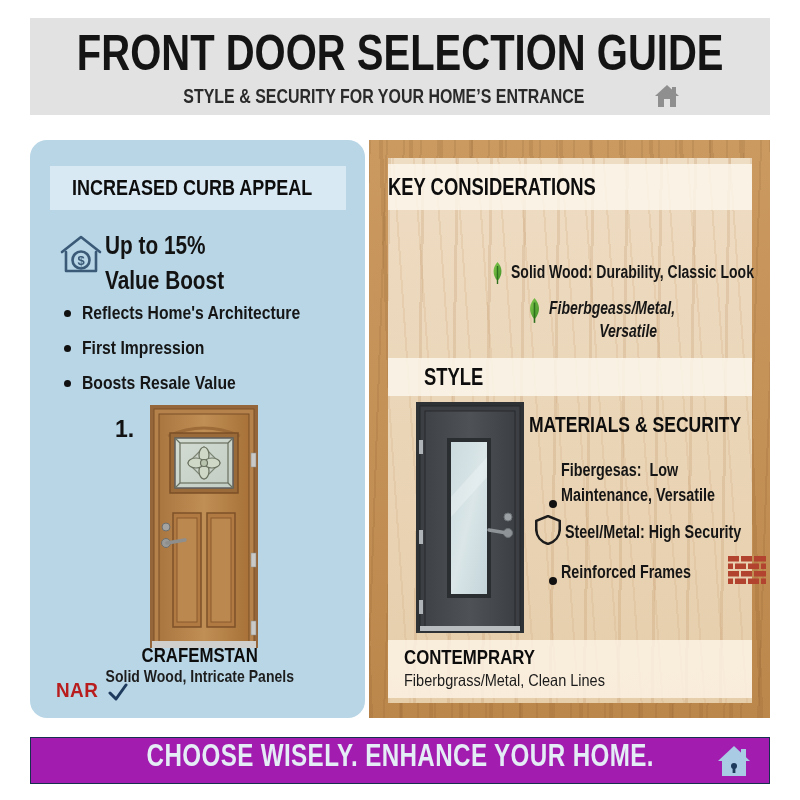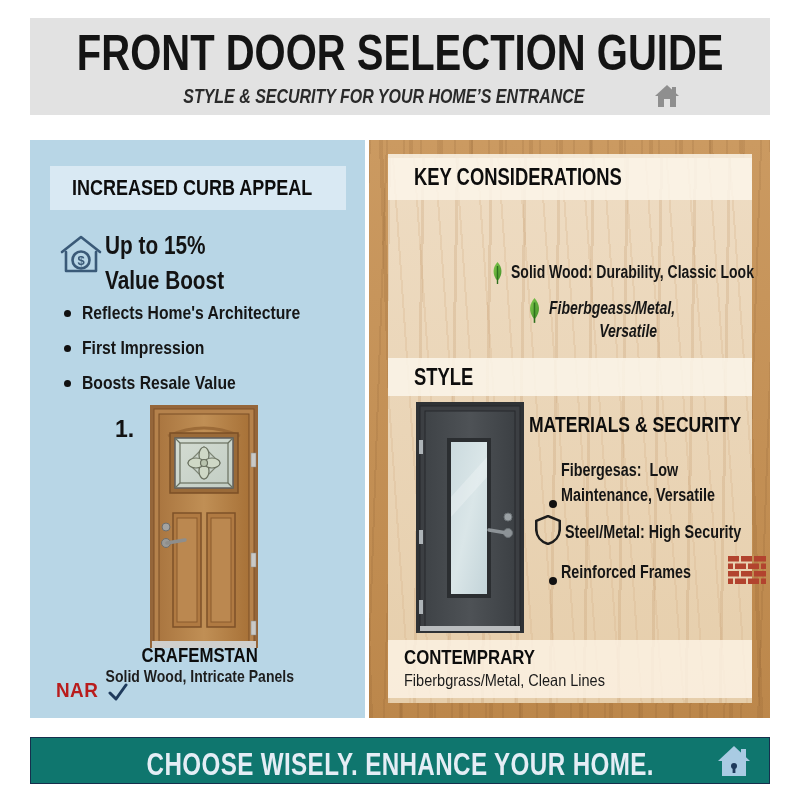--- a/index.html
+++ b/index.html
@@ -8,25 +8,25 @@
 
   
   .cond{display:inline-block;transform:scaleX(0.80);transform-origin:center;white-space:nowrap;}
   .condL{display:inline-block;transform:scaleX(0.80);transform-origin:left center;white-space:nowrap;}
   .condL9{display:inline-block;transform:scaleX(0.88);transform-origin:left center;white-space:nowrap;}
 
   
   .banner{position:absolute;left:30px;top:18px;width:740px;height:97px;background:#e2e2e2;
           display:flex;flex-direction:column;align-items:center;justify-content:center;}
   .title{font-size:50px;font-weight:bold;letter-spacing:0px;color:#141414;line-height:1.05;margin-top:2px;}
-  .subtitle-row{display:flex;align-items:center;justify-content:center;gap:6px;margin-top:4px;font-style:italic;}
+  .subtitle-row{display:flex;align-items:center;justify-content:center;gap:6px;margin-top:4px;}
   .subtitle{font-size:21px;font-weight:bold;color:#2a2a2a;transform:scaleX(0.76);transform-origin:center;}
 
   
-  .left-panel{position:absolute;left:30px;top:140px;width:335px;height:578px;background:#b8d6e6;}
+  .left-panel{position:absolute;left:30px;top:140px;width:335px;height:578px;background:#b8d6e6;border-radius:17px;}
   .lp-band{position:absolute;left:20px;top:26px;width:296px;height:44px;background:#d9e9f3;
            display:flex;align-items:center;gap:10px;padding-left:12px;box-sizing:border-box;}
   .lp-band-label{font-size:22.5px;font-weight:bold;color:#0d0d0d;}
   .value-icon{position:absolute;left:28px;top:92px;}
   .value-text{position:absolute;left:75px;top:88px;font-size:26px;font-weight:bold;line-height:35px;color:#131313;}
   .bullets{position:absolute;left:0;top:150px;width:335px;}
   .bullet-row{position:absolute;left:34px;display:flex;align-items:center;gap:11px;height:30px;}
   .dot{width:7px;height:7px;border-radius:50%;background:#111;flex:0 0 auto;}
   .bullet-text{font-size:18.5px;font-weight:bold;color:#161616;transform:scaleX(0.85);transform-origin:left center;white-space:nowrap;}
   .door-number{position:absolute;left:85px;top:276px;font-size:23px;font-weight:bold;color:#111;}
@@ -45,22 +45,22 @@
       repeating-linear-gradient(88deg, rgba(122,77,35,0.14) 0 4px, rgba(122,77,35,0) 4px 30px),
       repeating-linear-gradient(92deg, rgba(100,60,25,0.10) 0 2px, rgba(100,60,25,0) 2px 17px),
       linear-gradient(180deg,#cb9a61,#bc874b);}
   .inner-panel{position:absolute;left:19px;top:18px;width:364px;height:545px;
     background-color:#ecd9bd;
     background-image:
       repeating-linear-gradient(91deg, rgba(193,150,104,0.25) 0 3px, rgba(193,150,104,0) 3px 34px),
       repeating-linear-gradient(86deg, rgba(215,180,140,0.30) 0 2px, rgba(215,180,140,0) 2px 21px),
       linear-gradient(180deg,#eedcc3,#e6ceab);}
   .cream-band{position:absolute;left:19px;background:rgba(252,246,234,0.85);}
-  .band-key{top:14px;width:364px;height:46px;line-height:46px;padding-left:26px;box-sizing:border-box;}
-  .band-style{top:218px;width:364px;height:38px;line-height:38px;padding-left:26px;box-sizing:border-box;}
+  .band-key{top:24px;width:364px;height:46px;line-height:46px;box-sizing:border-box;}
+  .band-style{top:218px;width:364px;height:38px;line-height:38px;padding-left:36px;box-sizing:border-box;}
   .band-label{font-size:23px;font-weight:bold;color:#0d0d0d;}
   .leaf-item1{position:absolute;left:121px;top:122px;display:flex;align-items:flex-start;gap:6px;}
   .leaf-item2{position:absolute;left:157px;top:158px;display:flex;align-items:flex-start;gap:6px;font-style:italic;}
   .leaf-text{font-size:17.5px;font-weight:bold;color:#161616;transform:scaleX(0.80);transform-origin:left center;white-space:nowrap;}
   .leaf2-lines{display:flex;flex-direction:column;}
   .leaf2-l2{text-align:center;margin-top:2px;}
   .leaf2-l2 .leaf-text{transform-origin:center;display:inline-block;}
   .door2{position:absolute;left:47px;top:262px;}
   .materials-title{position:absolute;left:160px;top:272px;font-size:22.5px;font-weight:bold;color:#0d0d0d;transform:scaleX(0.78);transform-origin:left center;white-space:nowrap;}
   .mat-row{position:absolute;display:flex;align-items:flex-end;gap:4px;}
@@ -72,23 +72,23 @@
   .m3{left:180px;top:412px;}
   .m3 .mat-dot{margin-top:16px;}
   .m3 .mat-text{margin-top:8px;}
   .brick{margin-left:4px;margin-top:0px;}
   .bottom-band{position:absolute;left:19px;top:500px;width:364px;height:58px;background:rgba(252,243,229,0.82);
                padding-left:16px;box-sizing:border-box;}
   .bb-name{margin-top:5px;font-size:21px;font-weight:bold;color:#0d0d0d;}
   .bb-desc{font-size:16.5px;font-weight:normal;color:#1b1b1b;margin-top:2px;}
 
   
-  .footer{position:absolute;left:30px;top:737px;width:740px;height:47px;background:#0f766e;
+  .footer{position:absolute;left:30px;top:737px;width:740px;height:47px;background:#a21caf;
           border:1px solid #16304d;box-sizing:border-box;
-          display:flex;align-items:flex-end;justify-content:center;}
+          display:flex;align-items:flex-start;justify-content:center;}
   .footer-text{font-size:31px;font-weight:bold;color:#e4edf5;letter-spacing:0.5px;transform:scaleX(0.78);transform-origin:center;}
   .footer-home{position:absolute;right:18px;top:7px;}
 </style>
 </head>
 <body>
 
 <div class="page">
 
   <header class="banner">
     <div class="title cond">FRONT DOOR SELECTION GUIDE</div>

